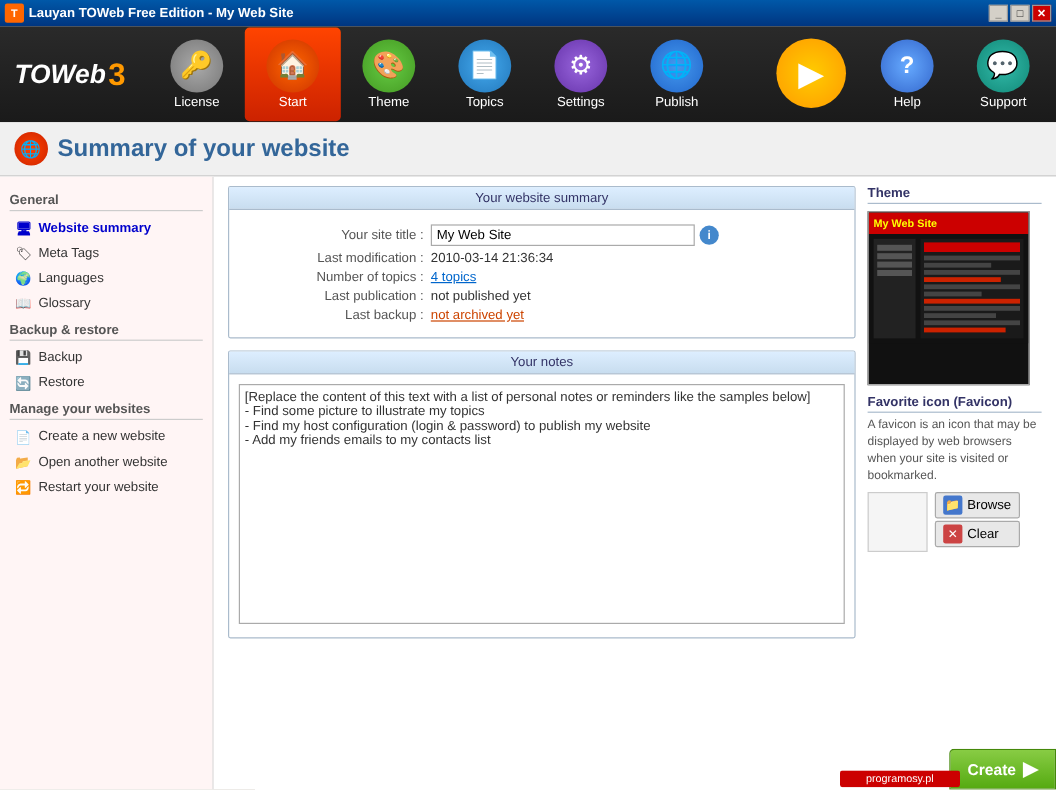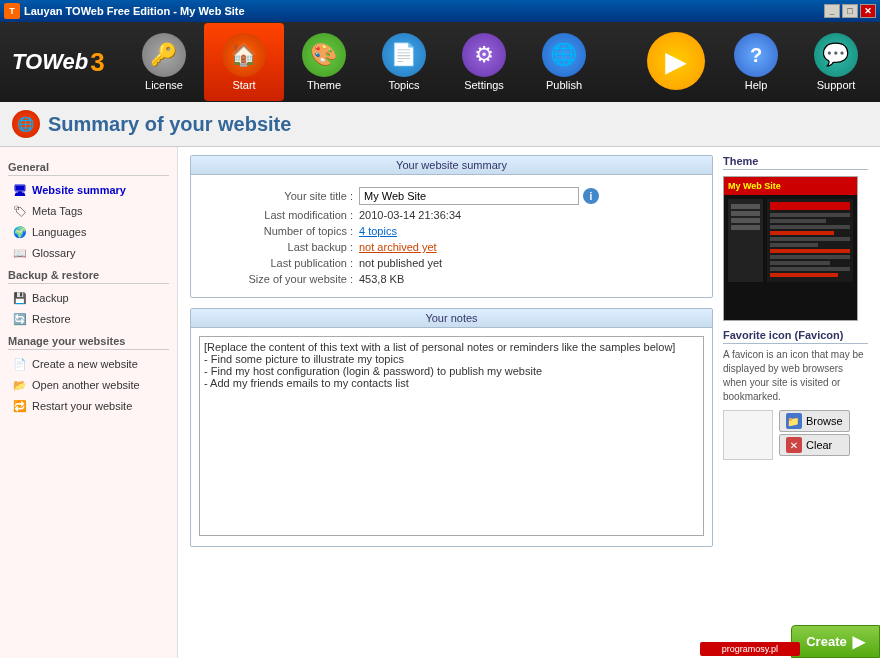--- a/index.html
+++ b/index.html
@@ -381,33 +381,29 @@
                 <div class="summary-label">Last modification :</div>
                 <div class="summary-value">2010-03-14 21:36:34</div>
               </div>
 
               <div class="summary-row">
                 <div class="summary-label">Number of topics :</div>
                 <div class="summary-value link">4 topics</div>
               </div>
 
               <div class="summary-row">
+                <div class="summary-label">Last publication :</div>
+                <div class="summary-value">not published yet</div>
+              </div>
+
+              <div class="summary-row">
                 <div class="summary-label">Last backup :</div>
                 <div class="summary-value link-orange">not archived yet</div>
               </div>
 
-              <div class="summary-row">
-                <div class="summary-label">Last publication :</div>
-                <div class="summary-value">not published yet</div>
-              </div>
-
-              <div class="summary-row">
-                <div class="summary-label">Size of your website :</div>
-                <div class="summary-value">453,8 KB</div>
-              </div>
 
             </div>
           </div>
 
           <div class="section-box">
             <div class="section-title-bar">Your notes</div>
             <div class="section-content">
               <textarea class="notes-textarea" style="">[Replace the content of this text with a list of personal notes or reminders like the samples below]
 - Find some picture to illustrate my topics
 - Find my host configuration (login &amp; password) to publish my website

